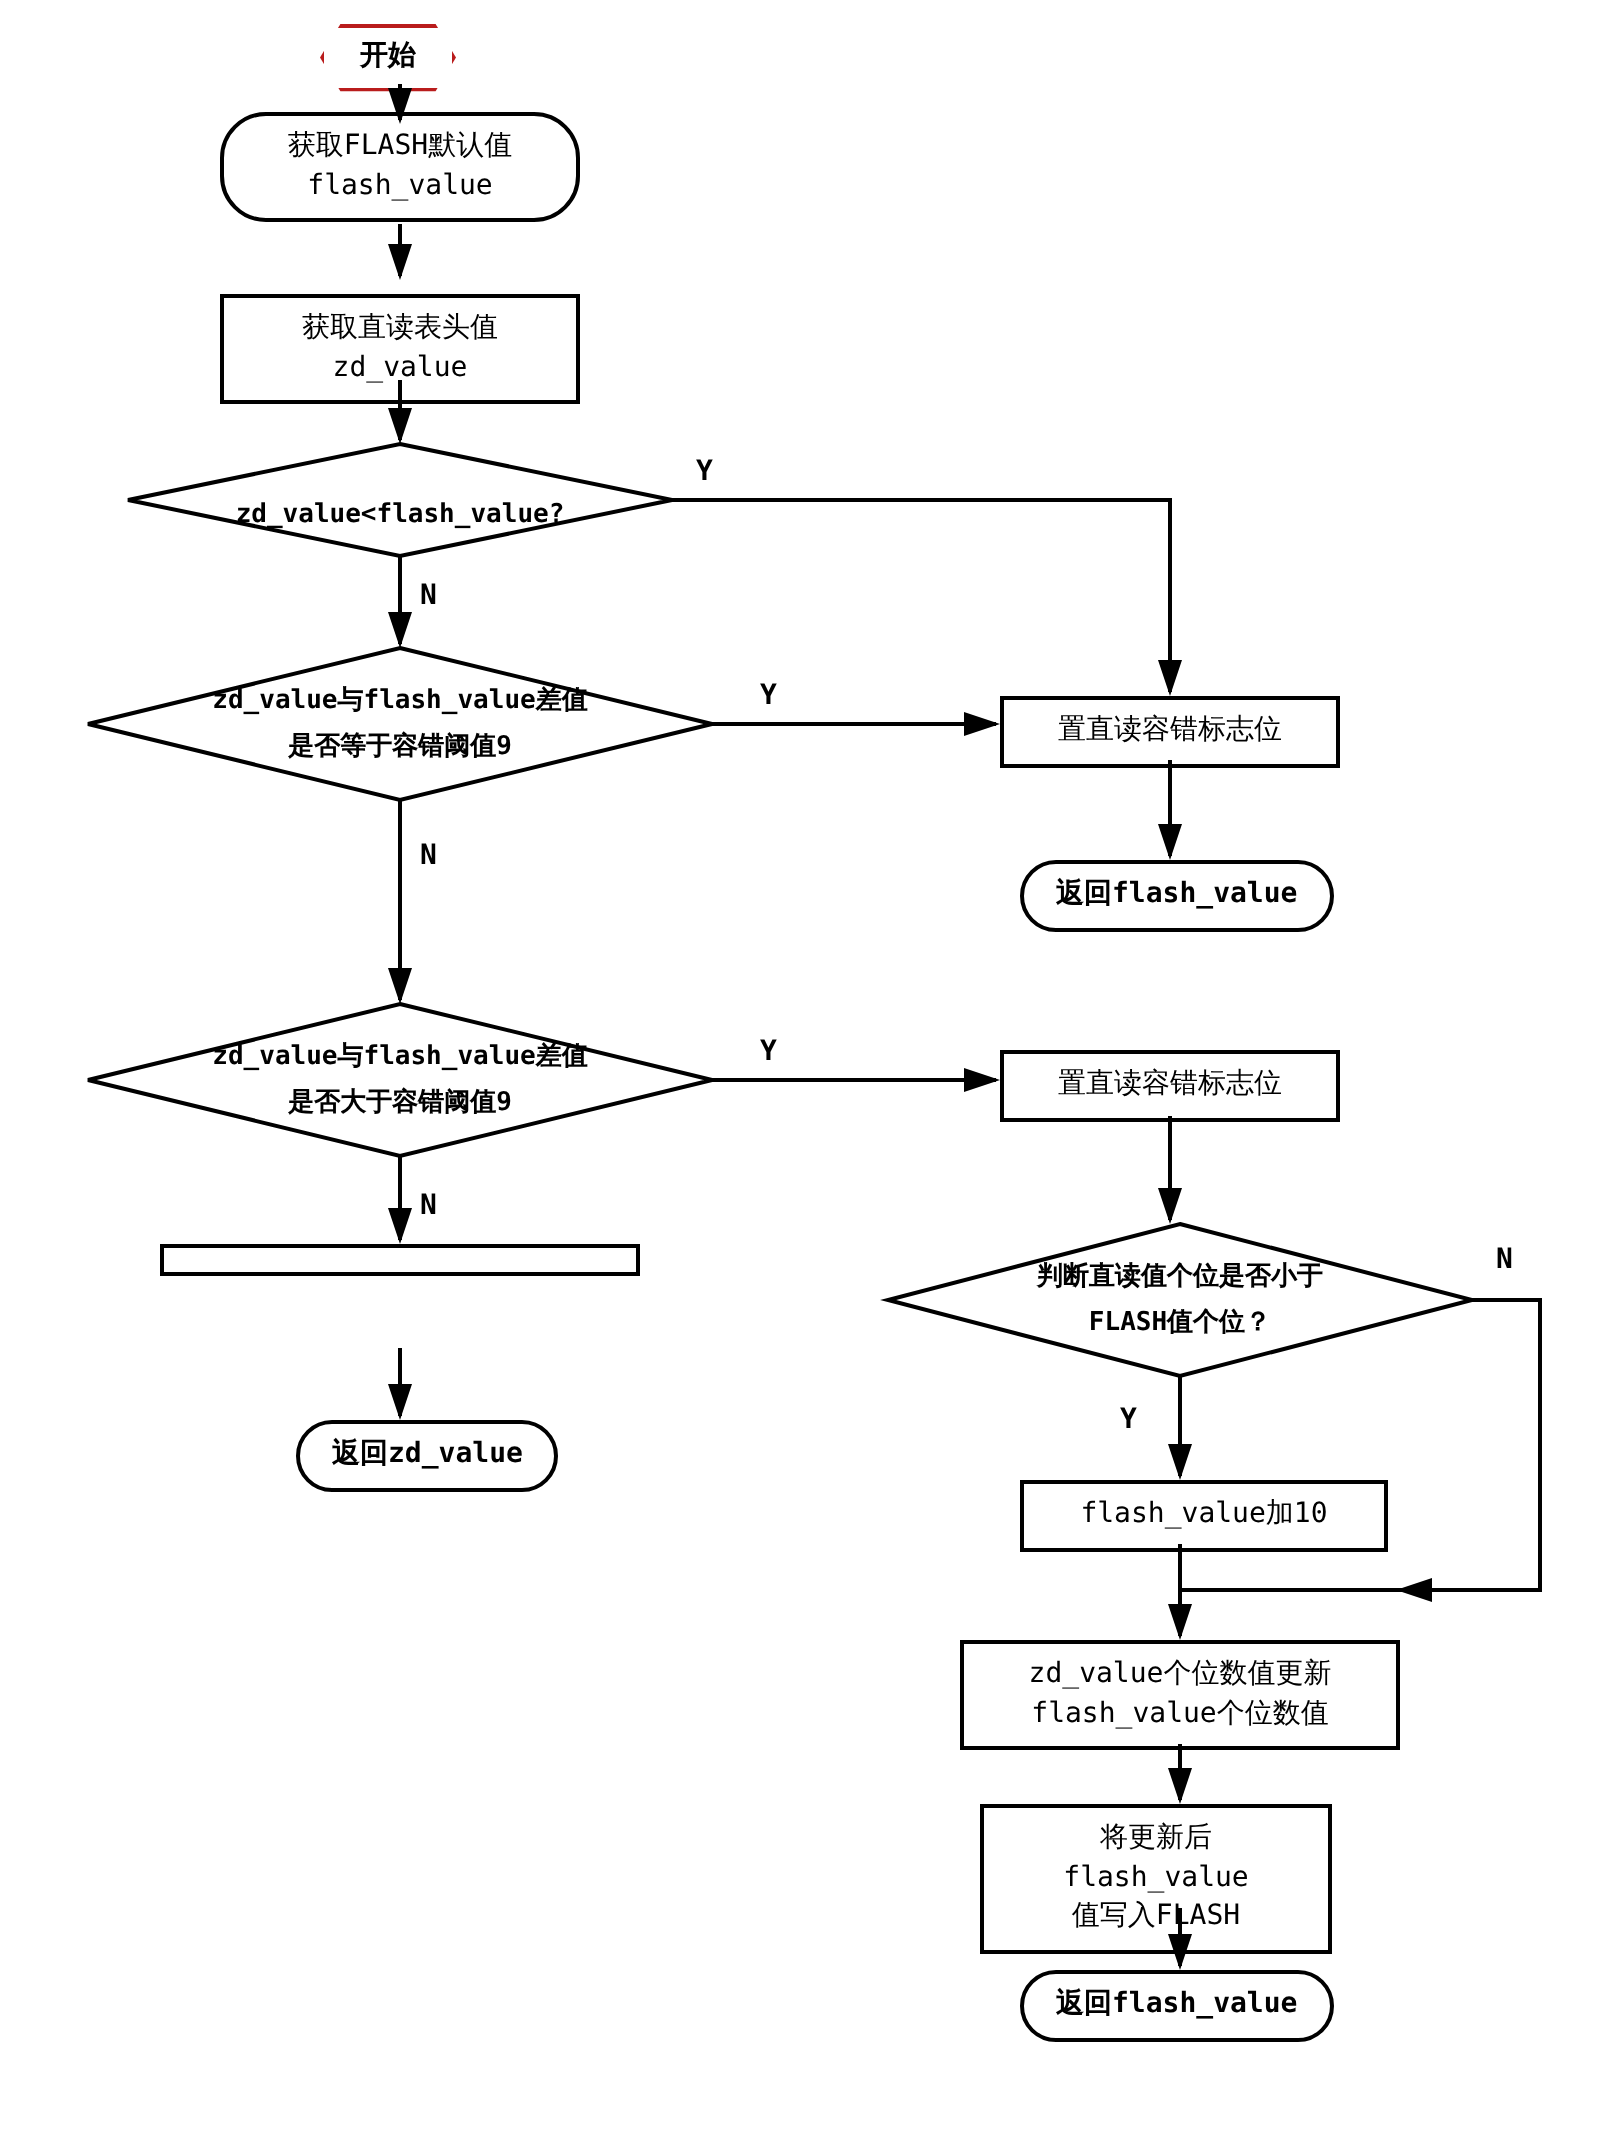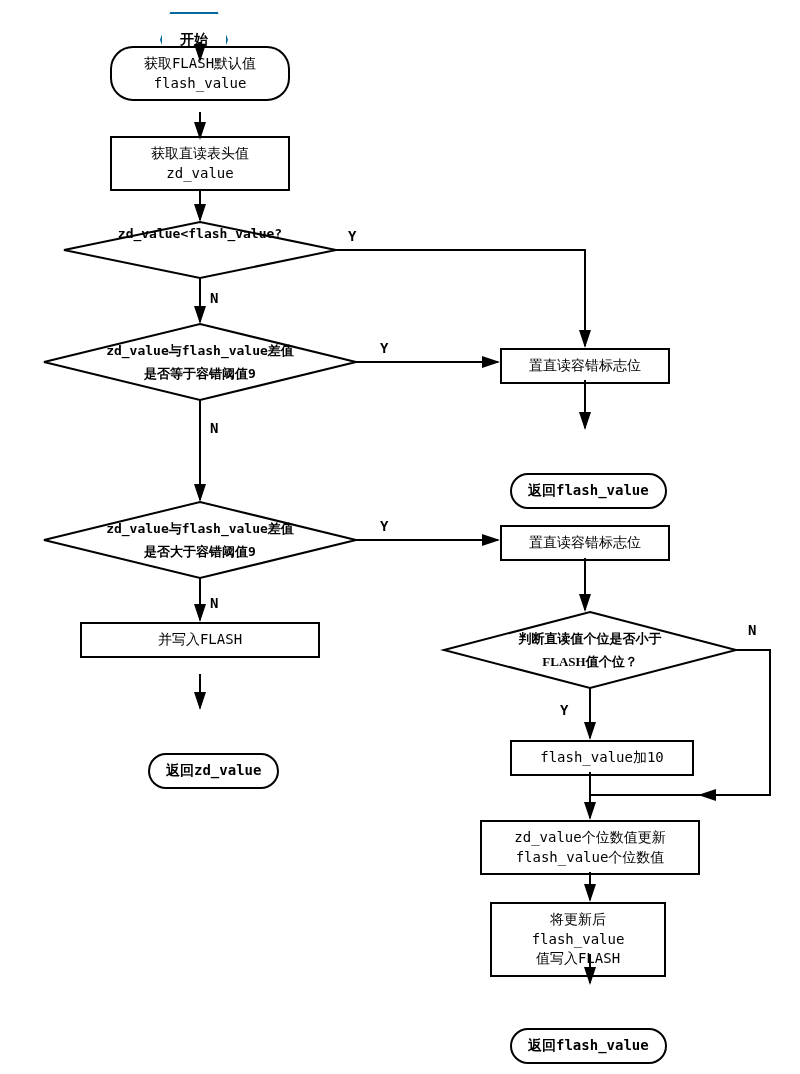--- a/index.html
+++ b/index.html
@@ -14,23 +14,23 @@
     position: absolute;
     display: flex;
     align-items: center;
     justify-content: center;
     text-align: center;
     font-size: 14px;
     line-height: 1.4;
     background: #fff;
   }
   .hexagon {
-    border: 2px solid #0369a1;
+    border: 2px solid #b91c1c;
     clip-path: polygon(15% 0, 85% 0, 100% 50%, 85% 100%, 15% 100%, 0 50%);
-    padding: 16px 18px;
+    padding: 5px 18px;
     font-weight: bold;
   }
   .process {
     border: 2px solid #000;
     padding: 6px 12px;
   }
   .decision-text {
     position: absolute;
     inset: 0;
     display: flex;
@@ -40,21 +40,20 @@
     font-size: 13px;
     line-height: 1.8;
     z-index: 2;
     font-weight: bold;
   }
   .terminator {
     border: 2px solid #000;
     border-radius: 20px;
     padding: 6px 16px;
     font-weight: bold;
-    margin-top: 43px;
   }
   .label {
     position: absolute;
     font-size: 14px;
     font-weight: bold;
   }
   svg.diamond {
     position: absolute;
     overflow: visible;
   }
@@ -65,38 +64,38 @@
     pointer-events: none;
   }
 </style>
 </head>
 <body>
 
 <div class="node hexagon" style="left:160px; top:12px;">
   <span>开始</span>
 </div>
 
-<div class="node process" style="left:110px; top:46px; width:180px;border-radius:23px;">
+<div class="node process" style="left:110px; top:56px; width:180px;border-radius:23px;">
   <div>
     <div>获取FLASH默认值</div>
     <div>flash_value</div>
   </div>
 </div>
 
-<div class="node process" style="left:110px; top:136px; width:180px;">
+<div class="node process" style="left:110px; top:147px; width:180px;">
   <div>
     <div>获取直读表头值</div>
     <div>zd_value</div>
   </div>
 </div>
 
 <svg class="diamond" style="left:60px; top:220px;" width="280" height="60">
   <polygon points="140,2 276,30 140,58 4,30" fill="#fff" stroke="#000" stroke-width="2"></polygon>
 </svg>
-<div class="decision-text" style="position:absolute; left:60px; top:204px; width:280px; height:60px;">
+<div class="decision-text" style="position:absolute; left:60px; top:228px; width:280px; height:60px;">
   <span style="font-weight:bold;">zd_value&lt;flash_value?</span>
 </div>
 
 <svg class="diamond" style="left:40px; top:322px;" width="320" height="80">
   <polygon points="160,2 316,40 160,78 4,40" fill="#fff" stroke="#000" stroke-width="2"></polygon>
 </svg>
 <div class="decision-text" style="position:absolute; left:40px; top:322px; width:320px; height:80px;">
   <div>zd_value与flash_value差值</div>
   <div>是否等于容错阈值9</div>
 </div>
@@ -104,21 +103,20 @@
 <svg class="diamond" style="left:40px; top:500px;" width="320" height="80">
   <polygon points="160,2 316,40 160,78 4,40" fill="#fff" stroke="#000" stroke-width="2"></polygon>
 </svg>
 <div class="decision-text" style="position:absolute; left:40px; top:500px; width:320px; height:80px;">
   <div>zd_value与flash_value差值</div>
   <div>是否大于容错阈值9</div>
 </div>
 
 <div class="node process" style="left:80px; top:622px; width:240px;">
   <div>
-    <div>并写入FLASH</div>
   </div>
 </div>
 
 <div class="node terminator" style="left:148px; top:710px;">
   <span>返回zd_value</span>
 </div>
 
 <div class="node process" style="left:500px; top:348px; width:170px;">
   <span>置直读容错标志位</span>
 </div>
@@ -127,21 +125,21 @@
   <span>返回flash_value</span>
 </div>
 
 <div class="node process" style="left:500px; top:525px; width:170px;">
   <span>置直读容错标志位</span>
 </div>
 
 <svg class="diamond" style="left:440px; top:610px;" width="300" height="80">
   <polygon points="150,2 296,40 150,78 4,40" fill="#fff" stroke="#000" stroke-width="2"></polygon>
 </svg>
-<div class="decision-text" style="position:absolute; left:440px; top:610px; width:300px; height:80px;font-family:Liberation Serif, serif;">
+<div class="decision-text" style="position:absolute; left:440px; top:610px; width:300px; height:80px;">
   <div>判断直读值个位是否小于</div>
   <div>FLASH值个位？</div>
 </div>
 
 <div class="node process" style="left:510px; top:740px; width:184px;">
   <span>flash_value加10</span>
 </div>
 
 <div class="node process" style="left:480px; top:820px; width:220px;text-align:center;">
   <div>

